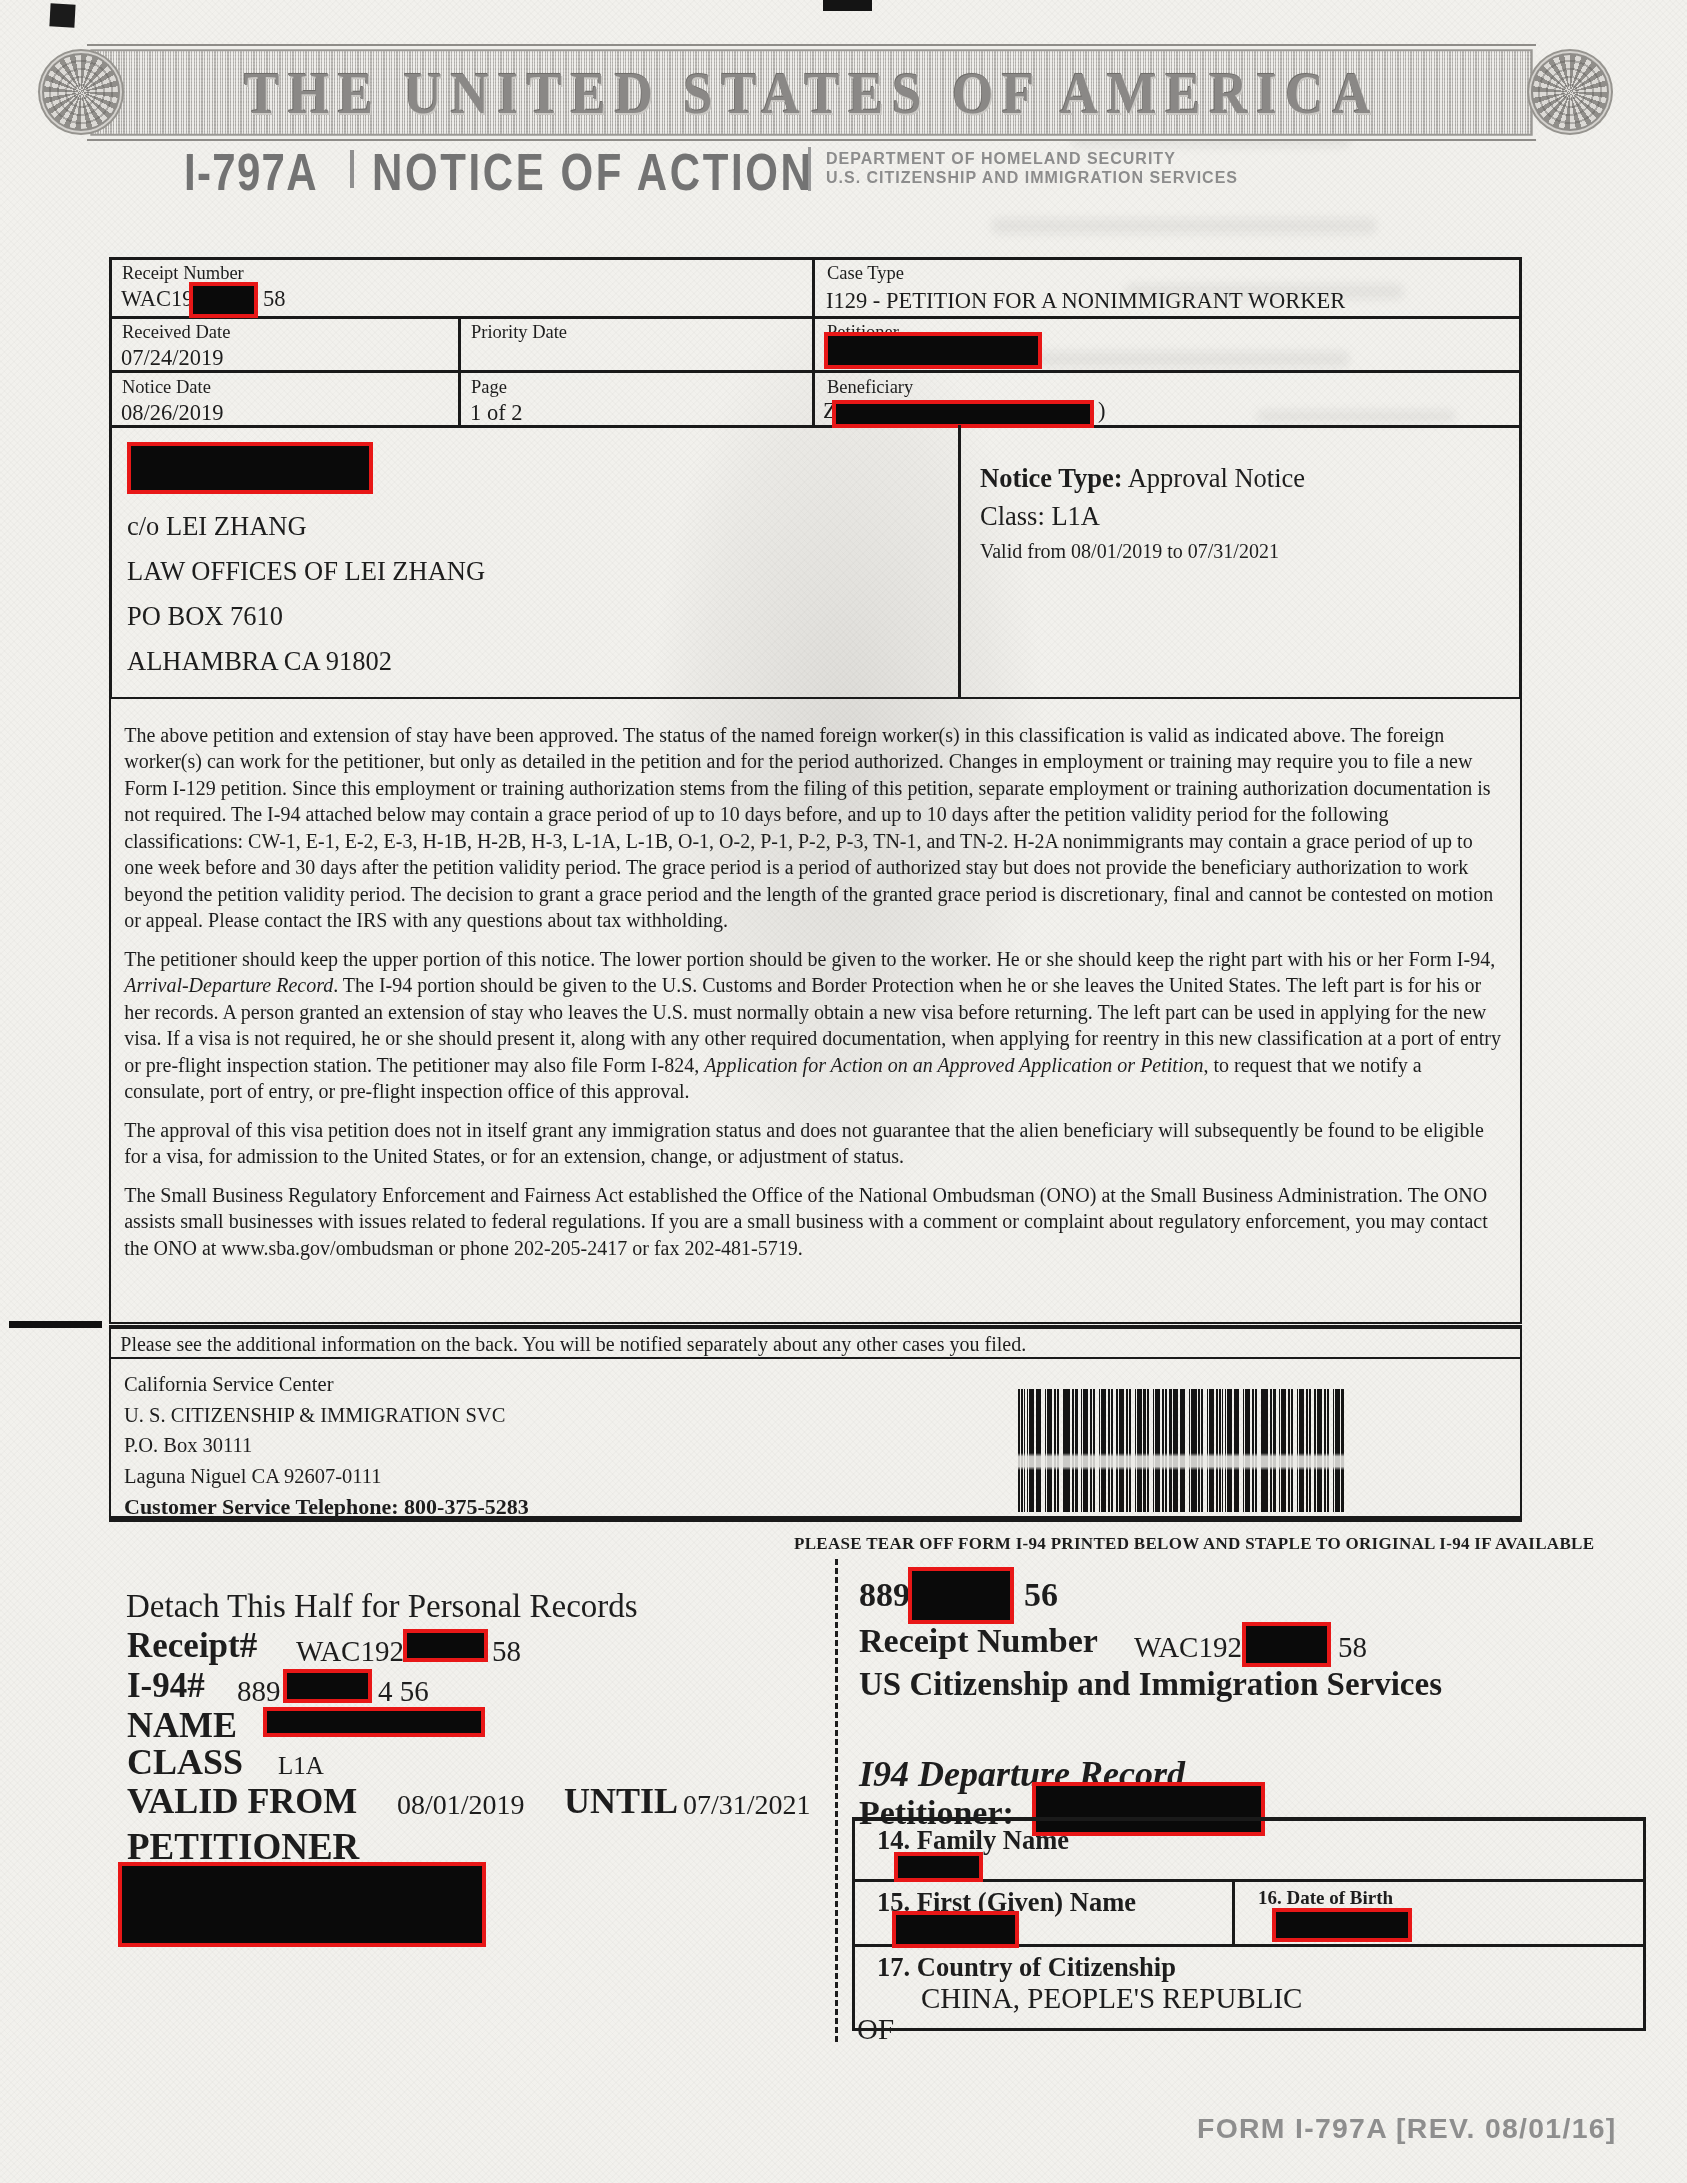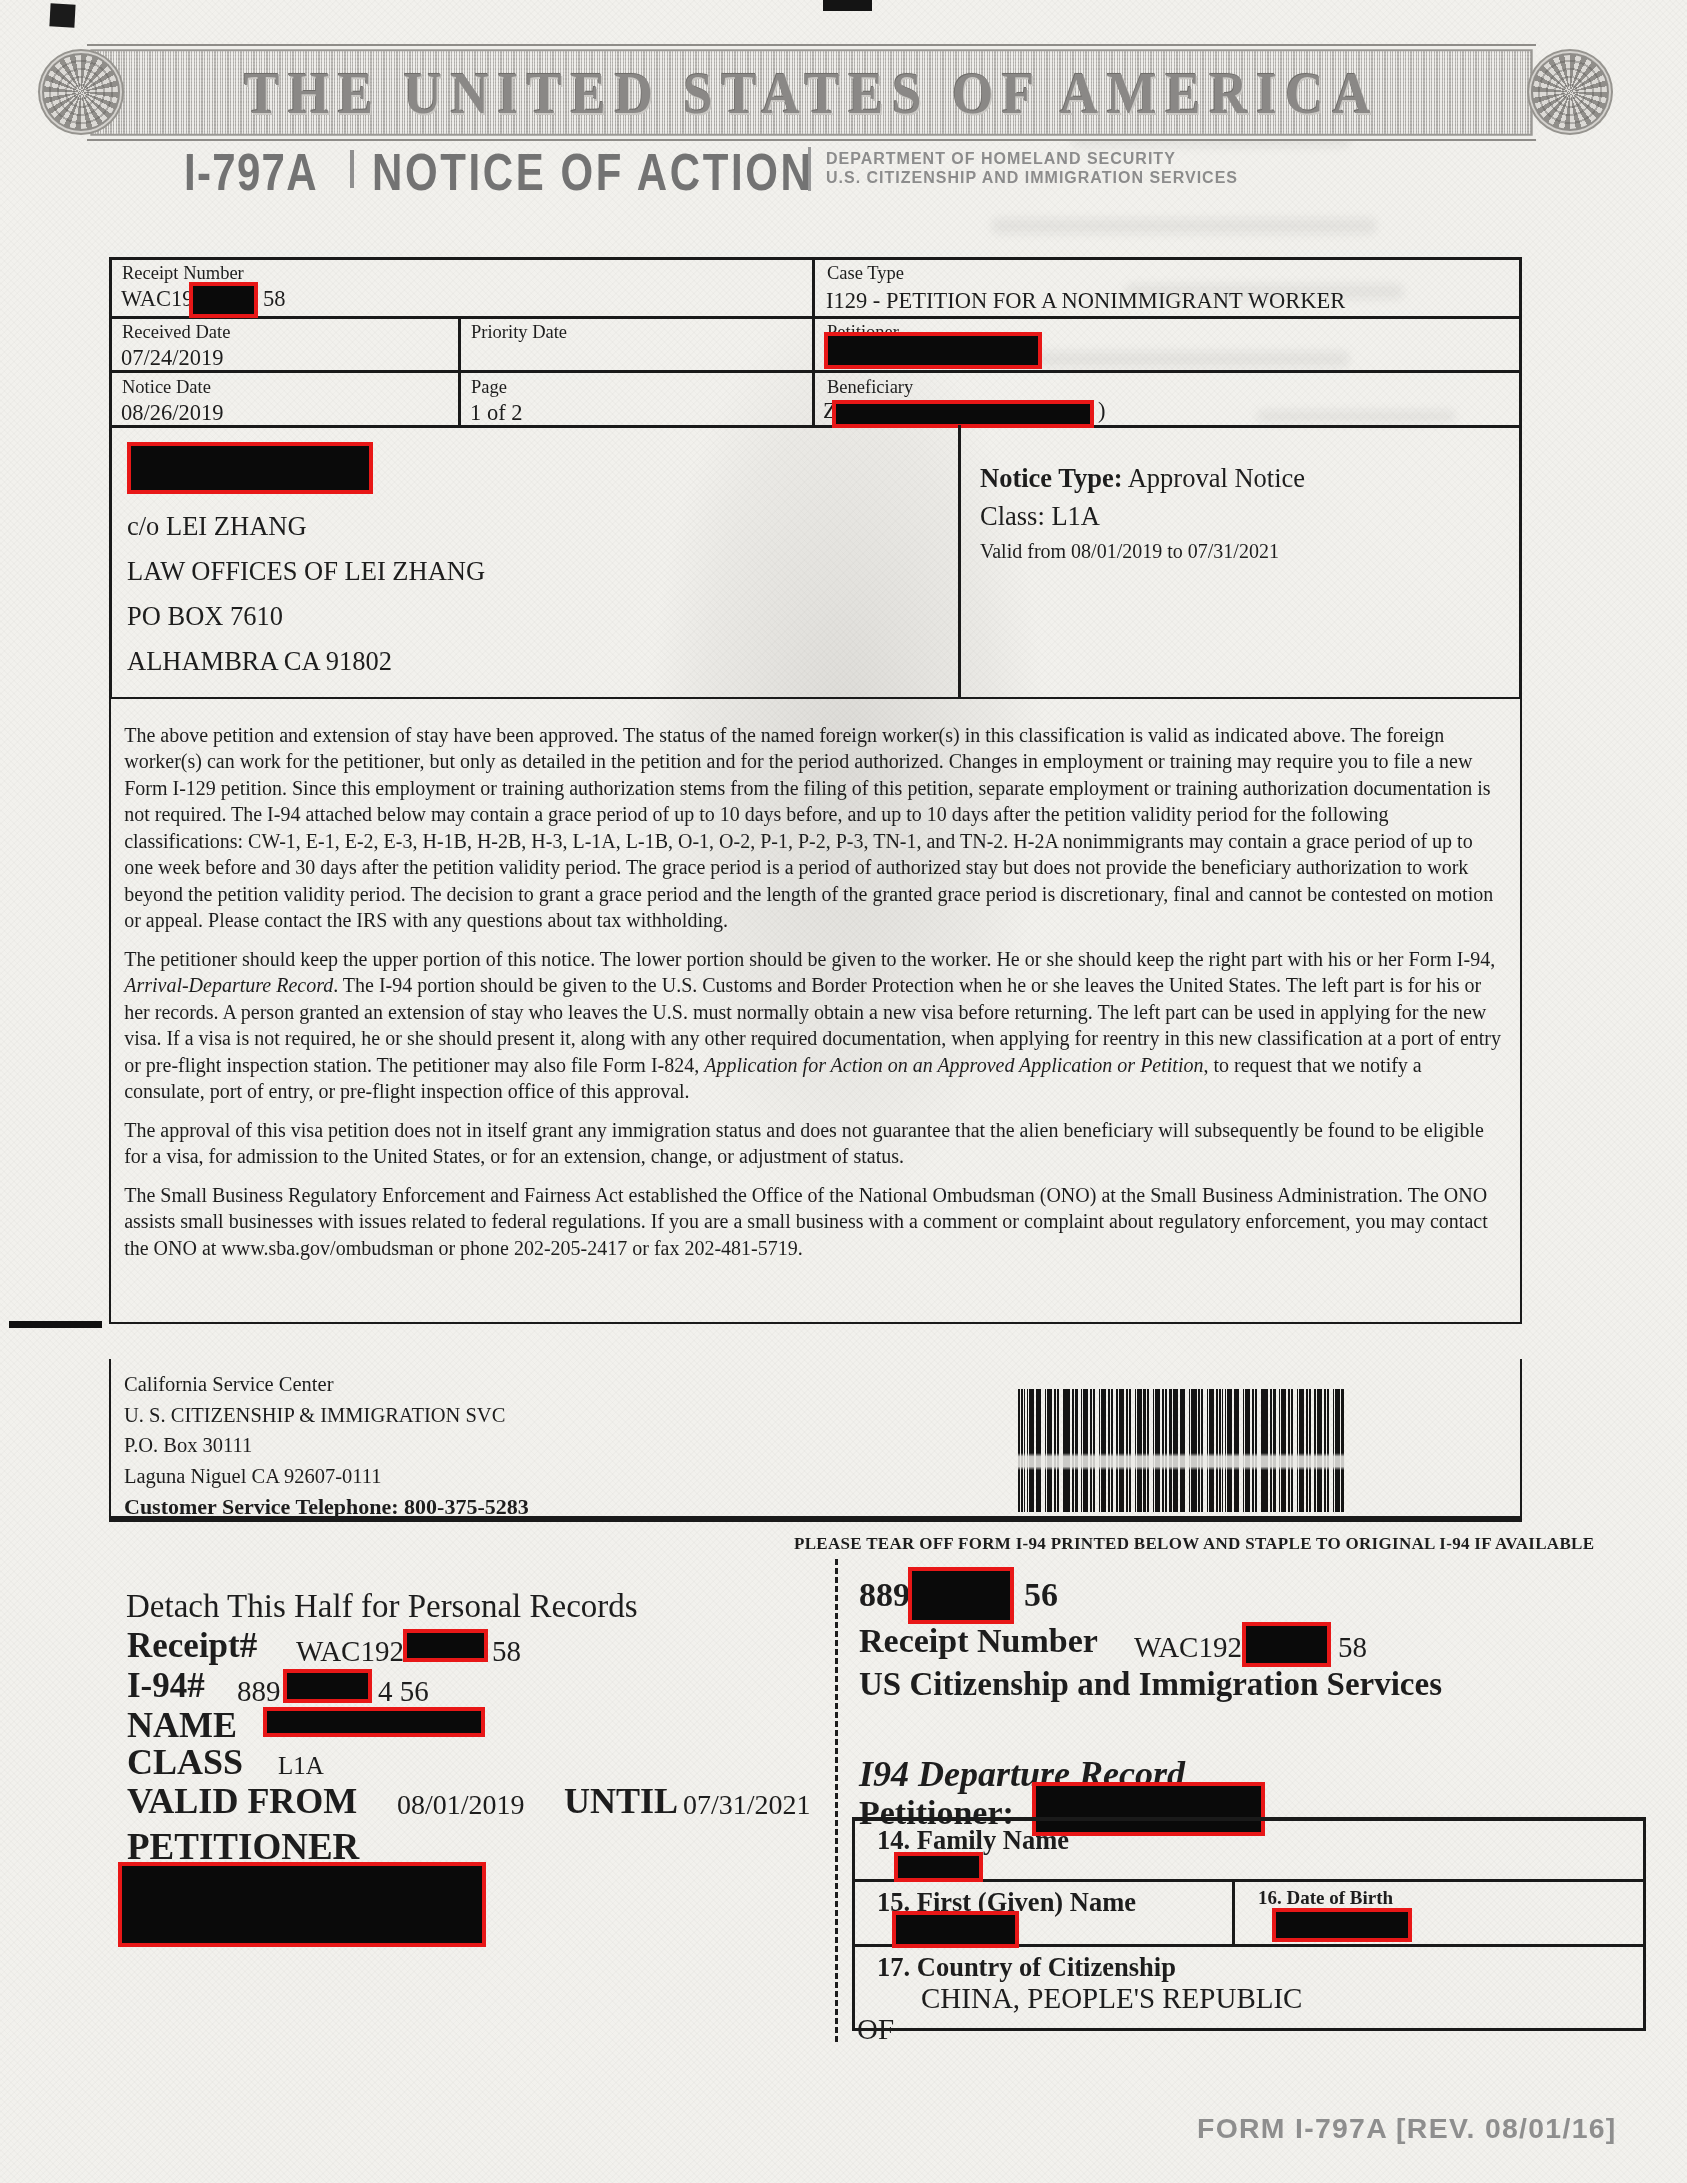--- a/index.html
+++ b/index.html
@@ -151,20 +151,23 @@
     <span class="ab nw" style="left:980px;top:540px;font-size:20px;">Valid from 08/01/2019 to 07/31/2021</span>
   </div>
 
   <div class="body-box">
     <p>The above petition and extension of stay have been approved. The status of the named foreign worker(s) in this classification is valid as indicated above. The foreign worker(s) can work for the petitioner, but only as detailed in the petition and for the period authorized. Changes in employment or training may require you to file a new Form I-129 petition. Since this employment or training authorization stems from the filing of this petition, separate employment or training authorization documentation is not required. The I-94 attached below may contain a grace period of up to 10 days before, and up to 10 days after the petition validity period for the following classifications: CW-1, E-1, E-2, E-3, H-1B, H-2B, H-3, L-1A, L-1B, O-1, O-2, P-1, P-2, P-3, TN-1, and TN-2. H-2A nonimmigrants may contain a grace period of up to one week before and 30 days after the petition validity period. The grace period is a period of authorized stay but does not provide the beneficiary authorization to work beyond the petition validity period. The decision to grant a grace period and the length of the granted grace period is discretionary, final and cannot be contested on motion or appeal. Please contact the IRS with any questions about tax withholding.</p>
     <p><span>The petitioner should keep the upper portion of this notice. The lower portion should be given to the worker. He or she should keep the right part with his or her Form I-94, </span><span class="i">Arrival-Departure Record</span><span>. The I-94 portion should be given to the U.S. Customs and Border Protection when he or she leaves the United States. The left part is for his or her records. A person granted an extension of stay who leaves the U.S. must normally obtain a new visa before returning. The left part can be used in applying for the new visa. If a visa is not required, he or she should present it, along with any other required documentation, when applying for reentry in this new classification at a port of entry or pre-flight inspection station. The petitioner may also file Form I-824, </span><span class="i">Application for Action on an Approved Application or Petition</span><span>, to request that we notify a consulate, port of entry, or pre-flight inspection office of this approval.</span></p>
     <p>The approval of this visa petition does not in itself grant any immigration status and does not guarantee that the alien beneficiary will subsequently be found to be eligible for a visa, for admission to the United States, or for an extension, change, or adjustment of status.</p>
     <p>The Small Business Regulatory Enforcement and Fairness Act established the Office of the National Ombudsman (ONO) at the Small Business Administration. The ONO assists small businesses with issues related to federal regulations. If you are a small business with a comment or complaint about regulatory enforcement, you may contact the ONO at www.sba.gov/ombudsman or phone 202-205-2417 or fax 202-481-5719.</p>
   </div>
 
+  <div class="strip">
+    <span>Please see the additional information on the back. You will be notified separately about any other cases you filed.</span>
+  </div>
 
   <div class="svc-box"></div>
   <span class="svc-line" style="left:124px;top:1373px;">California Service Center</span>
   <span class="svc-line" style="left:124px;top:1404px;">U. S. CITIZENSHIP &amp; IMMIGRATION SVC</span>
   <span class="svc-line" style="left:124px;top:1434px;">P.O. Box 30111</span>
   <span class="svc-line" style="left:124px;top:1465px;">Laguna Niguel CA 92607-0111</span>
   <span class="svc-line b" style="left:124px;top:1494px;font-size:22px;">Customer Service Telephone: 800-375-5283</span>
   <div class="barcode"></div>
 
   <div class="tear">PLEASE TEAR OFF FORM I-94 PRINTED BELOW AND STAPLE TO ORIGINAL I-94 IF AVAILABLE</div>

